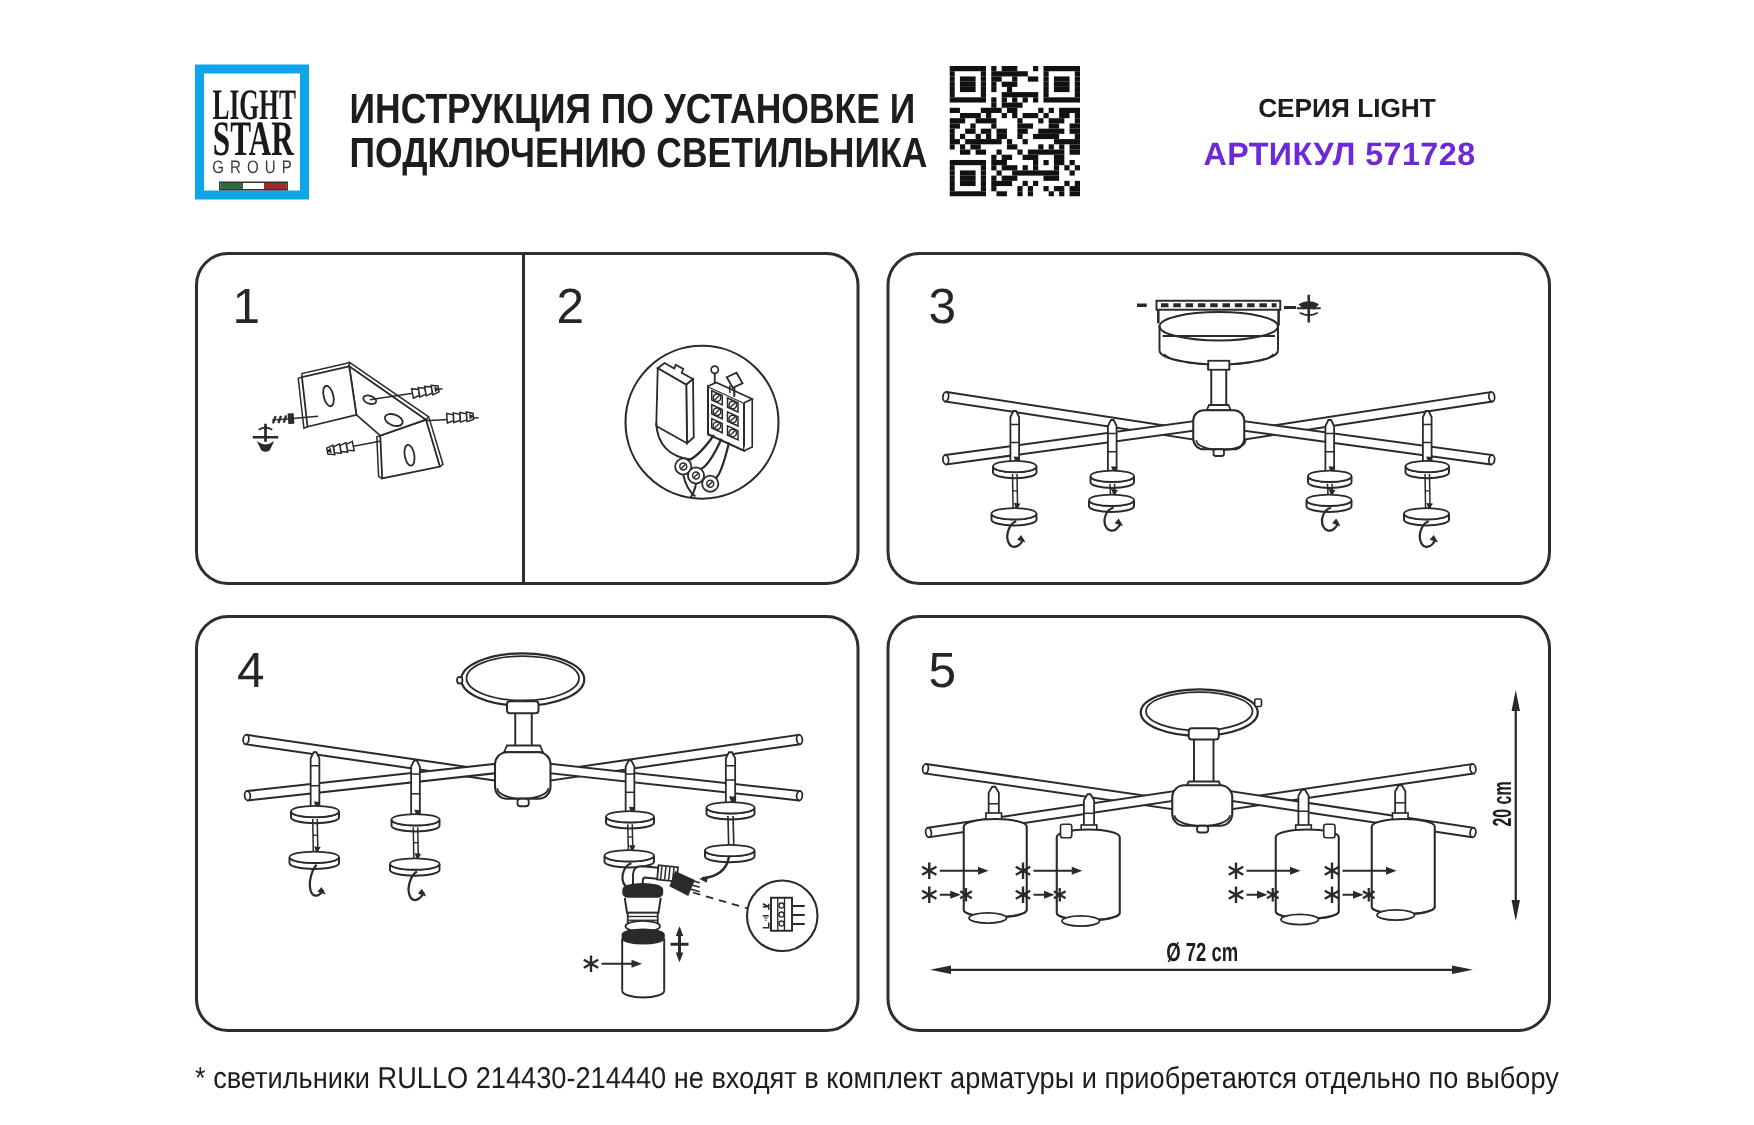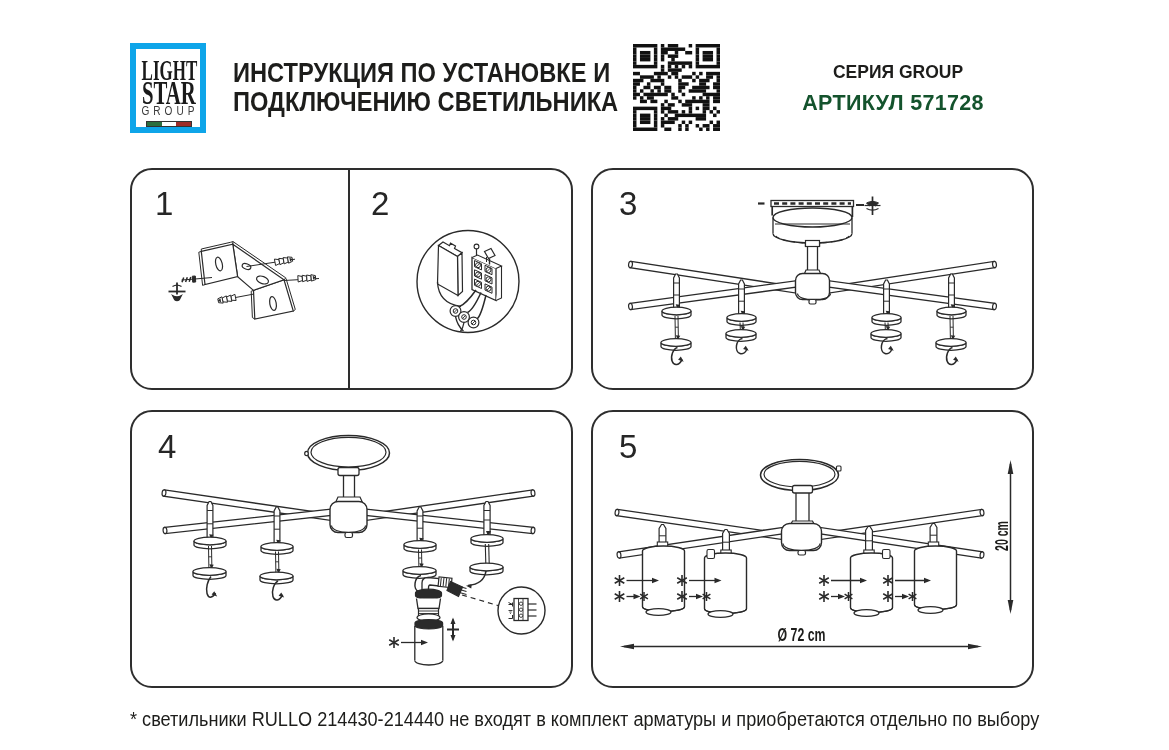--- a/index.html
+++ b/index.html
@@ -187,22 +187,22 @@
 <rect x="79.58" y="79.58" width="6.92" height="3.46"></rect>
 <rect x="0.00" y="83.04" width="24.22" height="3.46"></rect>
 <rect x="31.14" y="83.04" width="6.92" height="3.46"></rect>
 <rect x="44.98" y="83.04" width="3.46" height="3.46"></rect>
 <rect x="51.90" y="83.04" width="3.46" height="3.46"></rect>
 <rect x="65.74" y="83.04" width="3.46" height="3.46"></rect>
 <rect x="72.66" y="83.04" width="3.46" height="3.46"></rect>
 <rect x="79.58" y="83.04" width="6.92" height="3.46"></rect>
 </svg>
 
-<div class="abs" style="left:698px;top:61.5px;width:400px;text-align:center;font-weight:700;font-size:17.5px;color:#1d1d1b;">СЕРИЯ GROUP</div>
-<div class="abs" style="left:693px;top:90.5px;width:400px;text-align:center;font-weight:700;font-size:21.5px;letter-spacing:0.3px;color:#14532d;">АРТИКУЛ 571728</div>
+<div class="abs" style="left:698px;top:61.5px;width:400px;text-align:center;font-weight:700;font-size:17.5px;color:#1d1d1b;">СЕРИЯ LIGHT</div>
+<div class="abs" style="left:693px;top:90.5px;width:400px;text-align:center;font-weight:700;font-size:21.5px;letter-spacing:0.3px;color:#6d28d9;">АРТИКУЛ 571728</div>
 
 <div class="panel" style="left:130px;top:168px;width:443px;height:222px;">
  <div style="position:absolute;left:216px;top:0;width:1.5px;height:100%;background:#2e2e2e;"></div>
  <div class="pnum" style="left:23px;top:15px;">1</div>
  <div class="pnum" style="left:239px;top:15px;">2</div>
  <svg class="art" width="439" height="218" viewBox="0 0 439 218">
       <polygon points="121.5,120.4 152.0,109.8 161.3,141.1 122.8,149.0" stroke="#2a2a2a" stroke-width="1.2" fill="#fff"></polygon>
       <polygon points="100.8,74.2 152.0,109.8 121.5,120.4 105.6,106.6" stroke="#2a2a2a" stroke-width="1.2" fill="#fff"></polygon>
       <polygon points="69.3,81.4 100.8,74.2 105.6,106.6 73.0,114.5" stroke="#2a2a2a" stroke-width="1.2" fill="#fff"></polygon>
       <path d="M 69.3 81.4 L 66.8 82.2 L 70.6 115.4 L 73 114.5" stroke="#2a2a2a" stroke-width="1" fill="none"></path>

